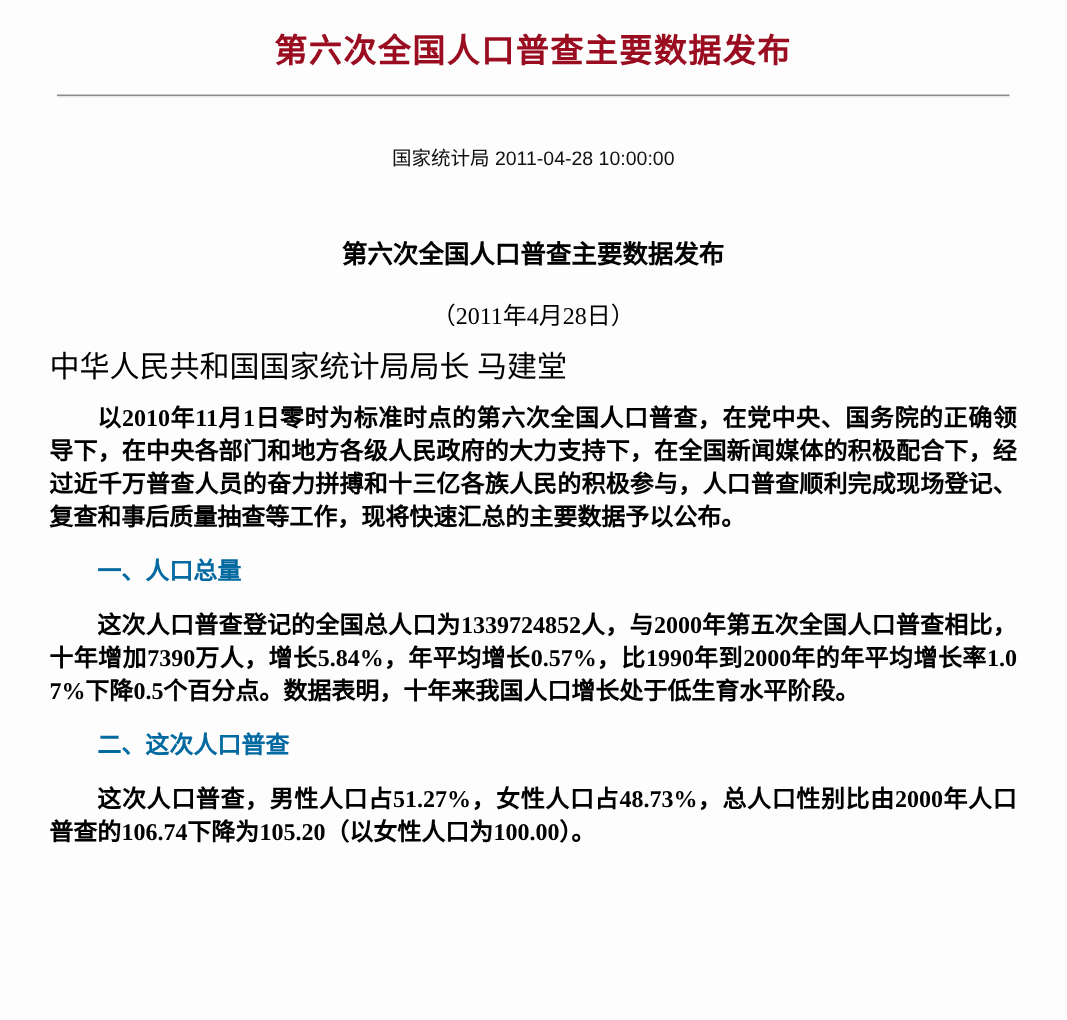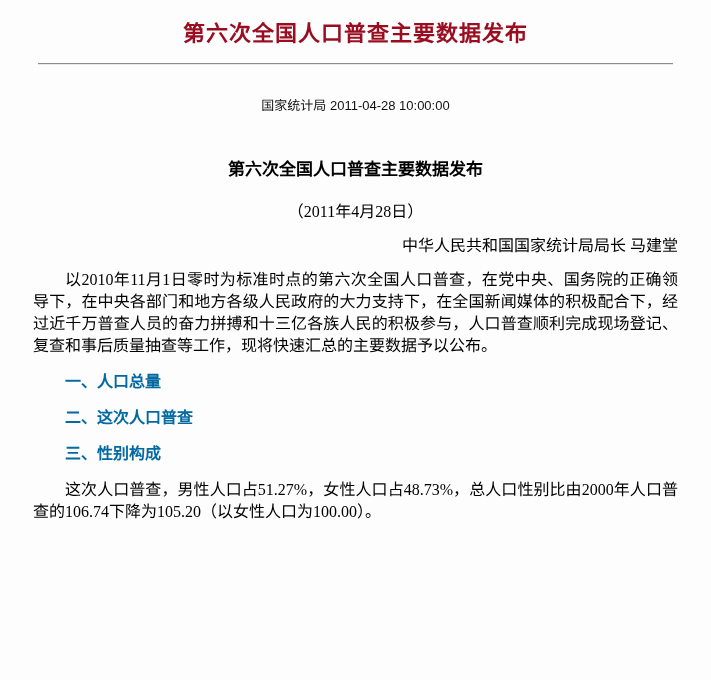--- a/index.html
+++ b/index.html
@@ -52,31 +52,32 @@
   }
   .article-date {
     margin-top: 22px;
     text-align: center;
     font-size: 16px;
     line-height: 19px;
     font-family: Liberation Serif, serif;
   }
   .article-author {
     margin-top: 15px;
-    text-align: right;
-    font-size: 16px;
+    text-align: left;
+    font-size: 20px;
     line-height: 19px;
   }
   .body-paragraph {
     margin: 14px 0 0 0;
     font-size: 16px;
     line-height: 22px;
     text-align: justify;
     text-indent: 2em;
     word-break: break-all;
+    font-weight: bold;
   }
   .section-heading {
     margin: 14px 0 14px 0;
     font-size: 16px;
     font-weight: bold;
     line-height: 22px;
     text-indent: 2em;
     color: #0369a1;
   }
 </style>
@@ -96,22 +97,22 @@
     <h2 class="article-heading">第六次全国人口普查主要数据发布</h2>
 
     <div class="article-date">（2011年4月28日）</div>
 
     <div class="article-author">中华人民共和国国家统计局局长 马建堂</div>
 
     <p class="body-paragraph">以2010年11月1日零时为标准时点的第六次全国人口普查，在党中央、国务院的正确领导下，在中央各部门和地方各级人民政府的大力支持下，在全国新闻媒体的积极配合下，经过近千万普查人员的奋力拼搏和十三亿各族人民的积极参与，人口普查顺利完成现场登记、复查和事后质量抽查等工作，现将快速汇总的主要数据予以公布。</p>
 
     <h3 class="section-heading">一、人口总量</h3>
 
+    <p class="body-paragraph">这次人口普查登记的全国总人口为1339724852人，与2000年第五次全国人口普查相比，十年增加7390万人，增长5.84%，年平均增长0.57%，比1990年到2000年的年平均增长率1.07%下降0.5个百分点。数据表明，十年来我国人口增长处于低生育水平阶段。</p>
 
     <h3 class="section-heading">二、这次人口普查</h3>
 
 
-    <h3 class="section-heading">三、性别构成</h3>
 
     <p class="body-paragraph">这次人口普查，男性人口占51.27%，女性人口占48.73%，总人口性别比由2000年人口普查的106.74下降为105.20（以女性人口为100.00）。</p>
 
   </div>
 </div>
 
 </body></html>

